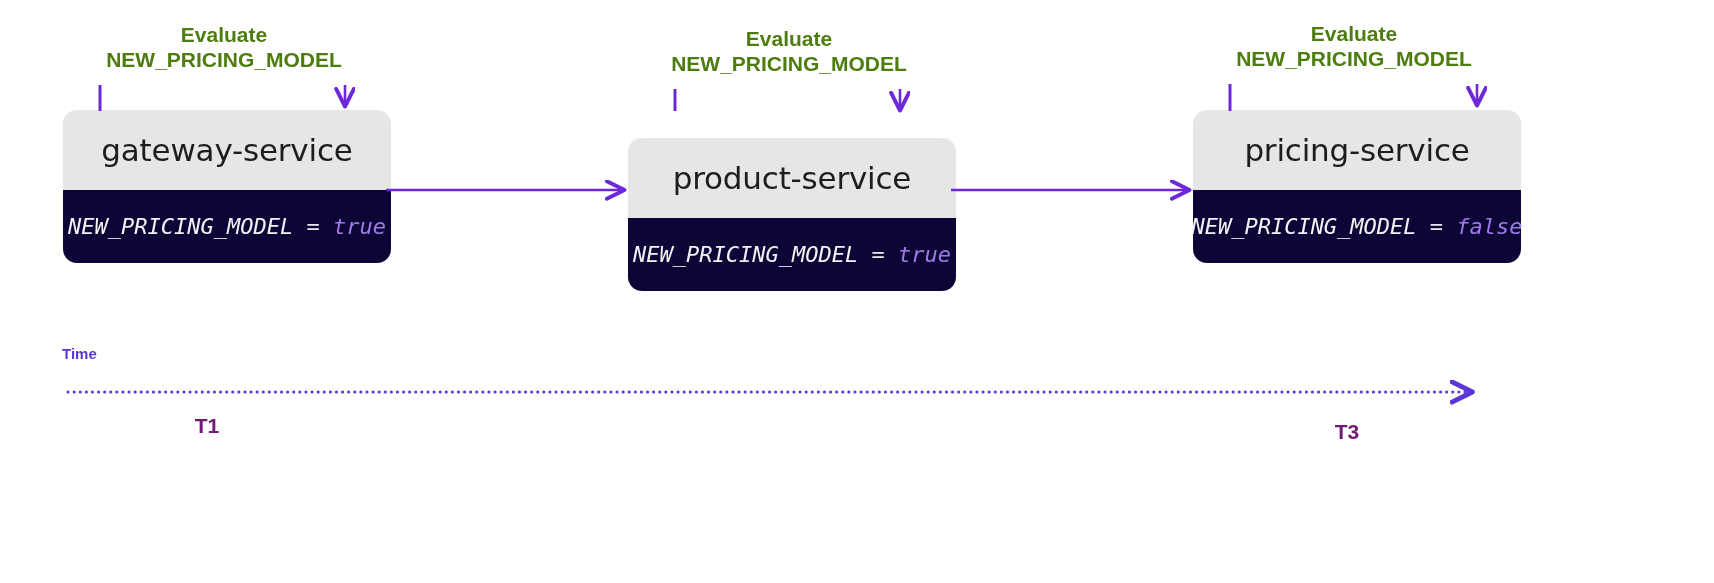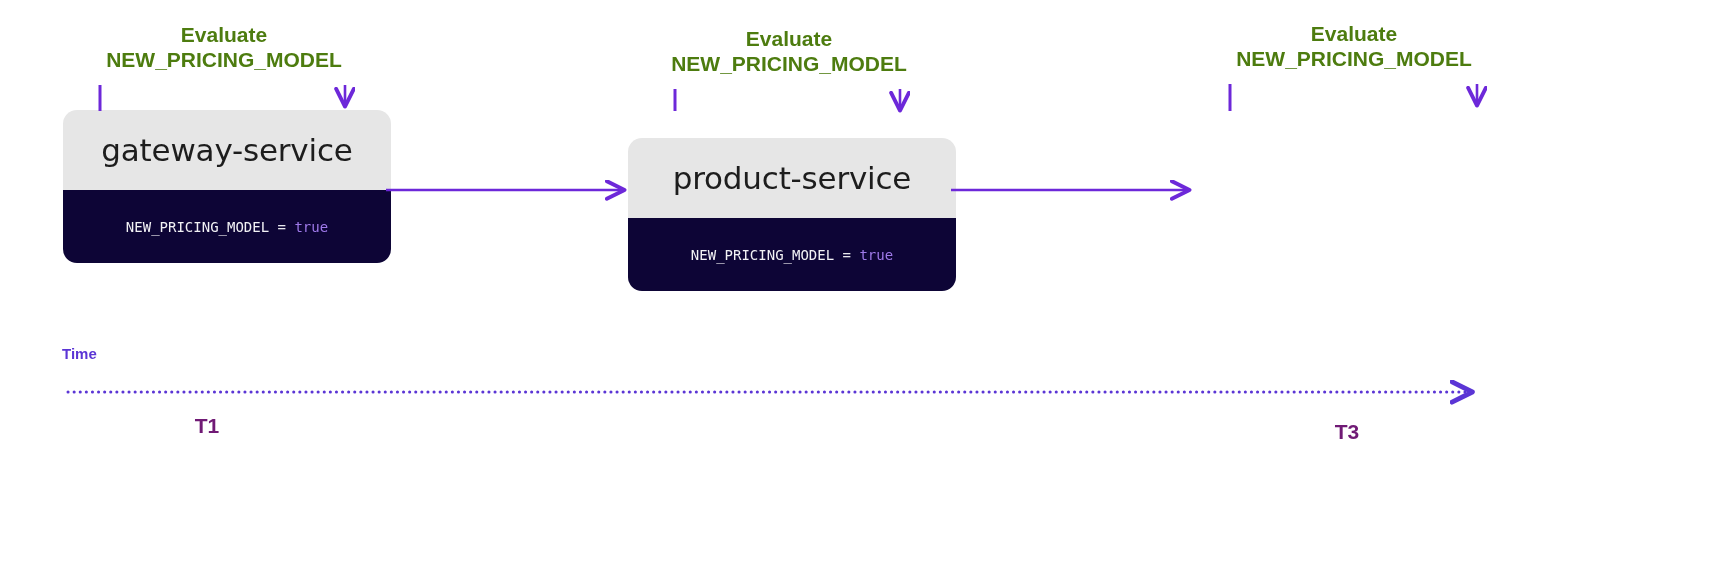--- a/index.html
+++ b/index.html
@@ -47,24 +47,25 @@
     background: #0d0536;
     border-radius: 0 0 14px 14px;
     display: flex;
     align-items: center;
     justify-content: center;
     position: relative;
     z-index: 3;
   }
   .node-body .code {
     font-family: "DejaVu Sans Mono", monospace;
-    font-size: 14px;
+    font-size: 22px;
     color: #f2f2f5;
     white-space: pre;
     letter-spacing: 0px;
+    font-style: italic;
   }
   .node-body .code .val {
     color: #9f7aea;
   }
   .node-body .code .eq {
     color: #e8e8ee;
   }
 
   
   #node-1 { left: 63px;   top: 110px; }
@@ -153,20 +154,28 @@
 
   <div class="node" id="node-2">
     <div class="node-header">
       <span>product-service</span>
     </div>
     <div class="node-body">
       <span class="code"><span>NEW_PRICING_MODEL</span><span class="eq"> = </span><span class="val">true</span></span>
     </div>
   </div>
 
+  <div class="node" id="node-3">
+    <div class="node-header">
+      <span>pricing-service</span>
+    </div>
+    <div class="node-body">
+      <span class="code"><span>NEW_PRICING_MODEL</span><span class="eq"> = </span><span class="val">false</span></span>
+    </div>
+  </div>
 
   <svg id="overlay" viewBox="0 0 1714 583">
     <defs>
       <marker id="arrow-right" markerWidth="10" markerHeight="10" refX="7.2" refY="4" orient="auto" markerUnits="strokeWidth">
         <path d="M0.6,0.6 L7.4,4 L0.6,7.4" fill="none" stroke="#6d28d9" stroke-width="1.5" stroke-linecap="round" stroke-linejoin="round"></path>
       </marker>
       <marker id="arrow-down" markerWidth="10" markerHeight="10" refX="7.2" refY="4" orient="auto" markerUnits="strokeWidth">
         <path d="M0.6,0.6 L7.4,4 L0.6,7.4" fill="none" stroke="#6d28d9" stroke-width="1.5" stroke-linecap="round" stroke-linejoin="round"></path>
       </marker>
       <marker id="arrow-time" markerWidth="10" markerHeight="10" refX="6.6" refY="4" orient="auto" markerUnits="strokeWidth">

